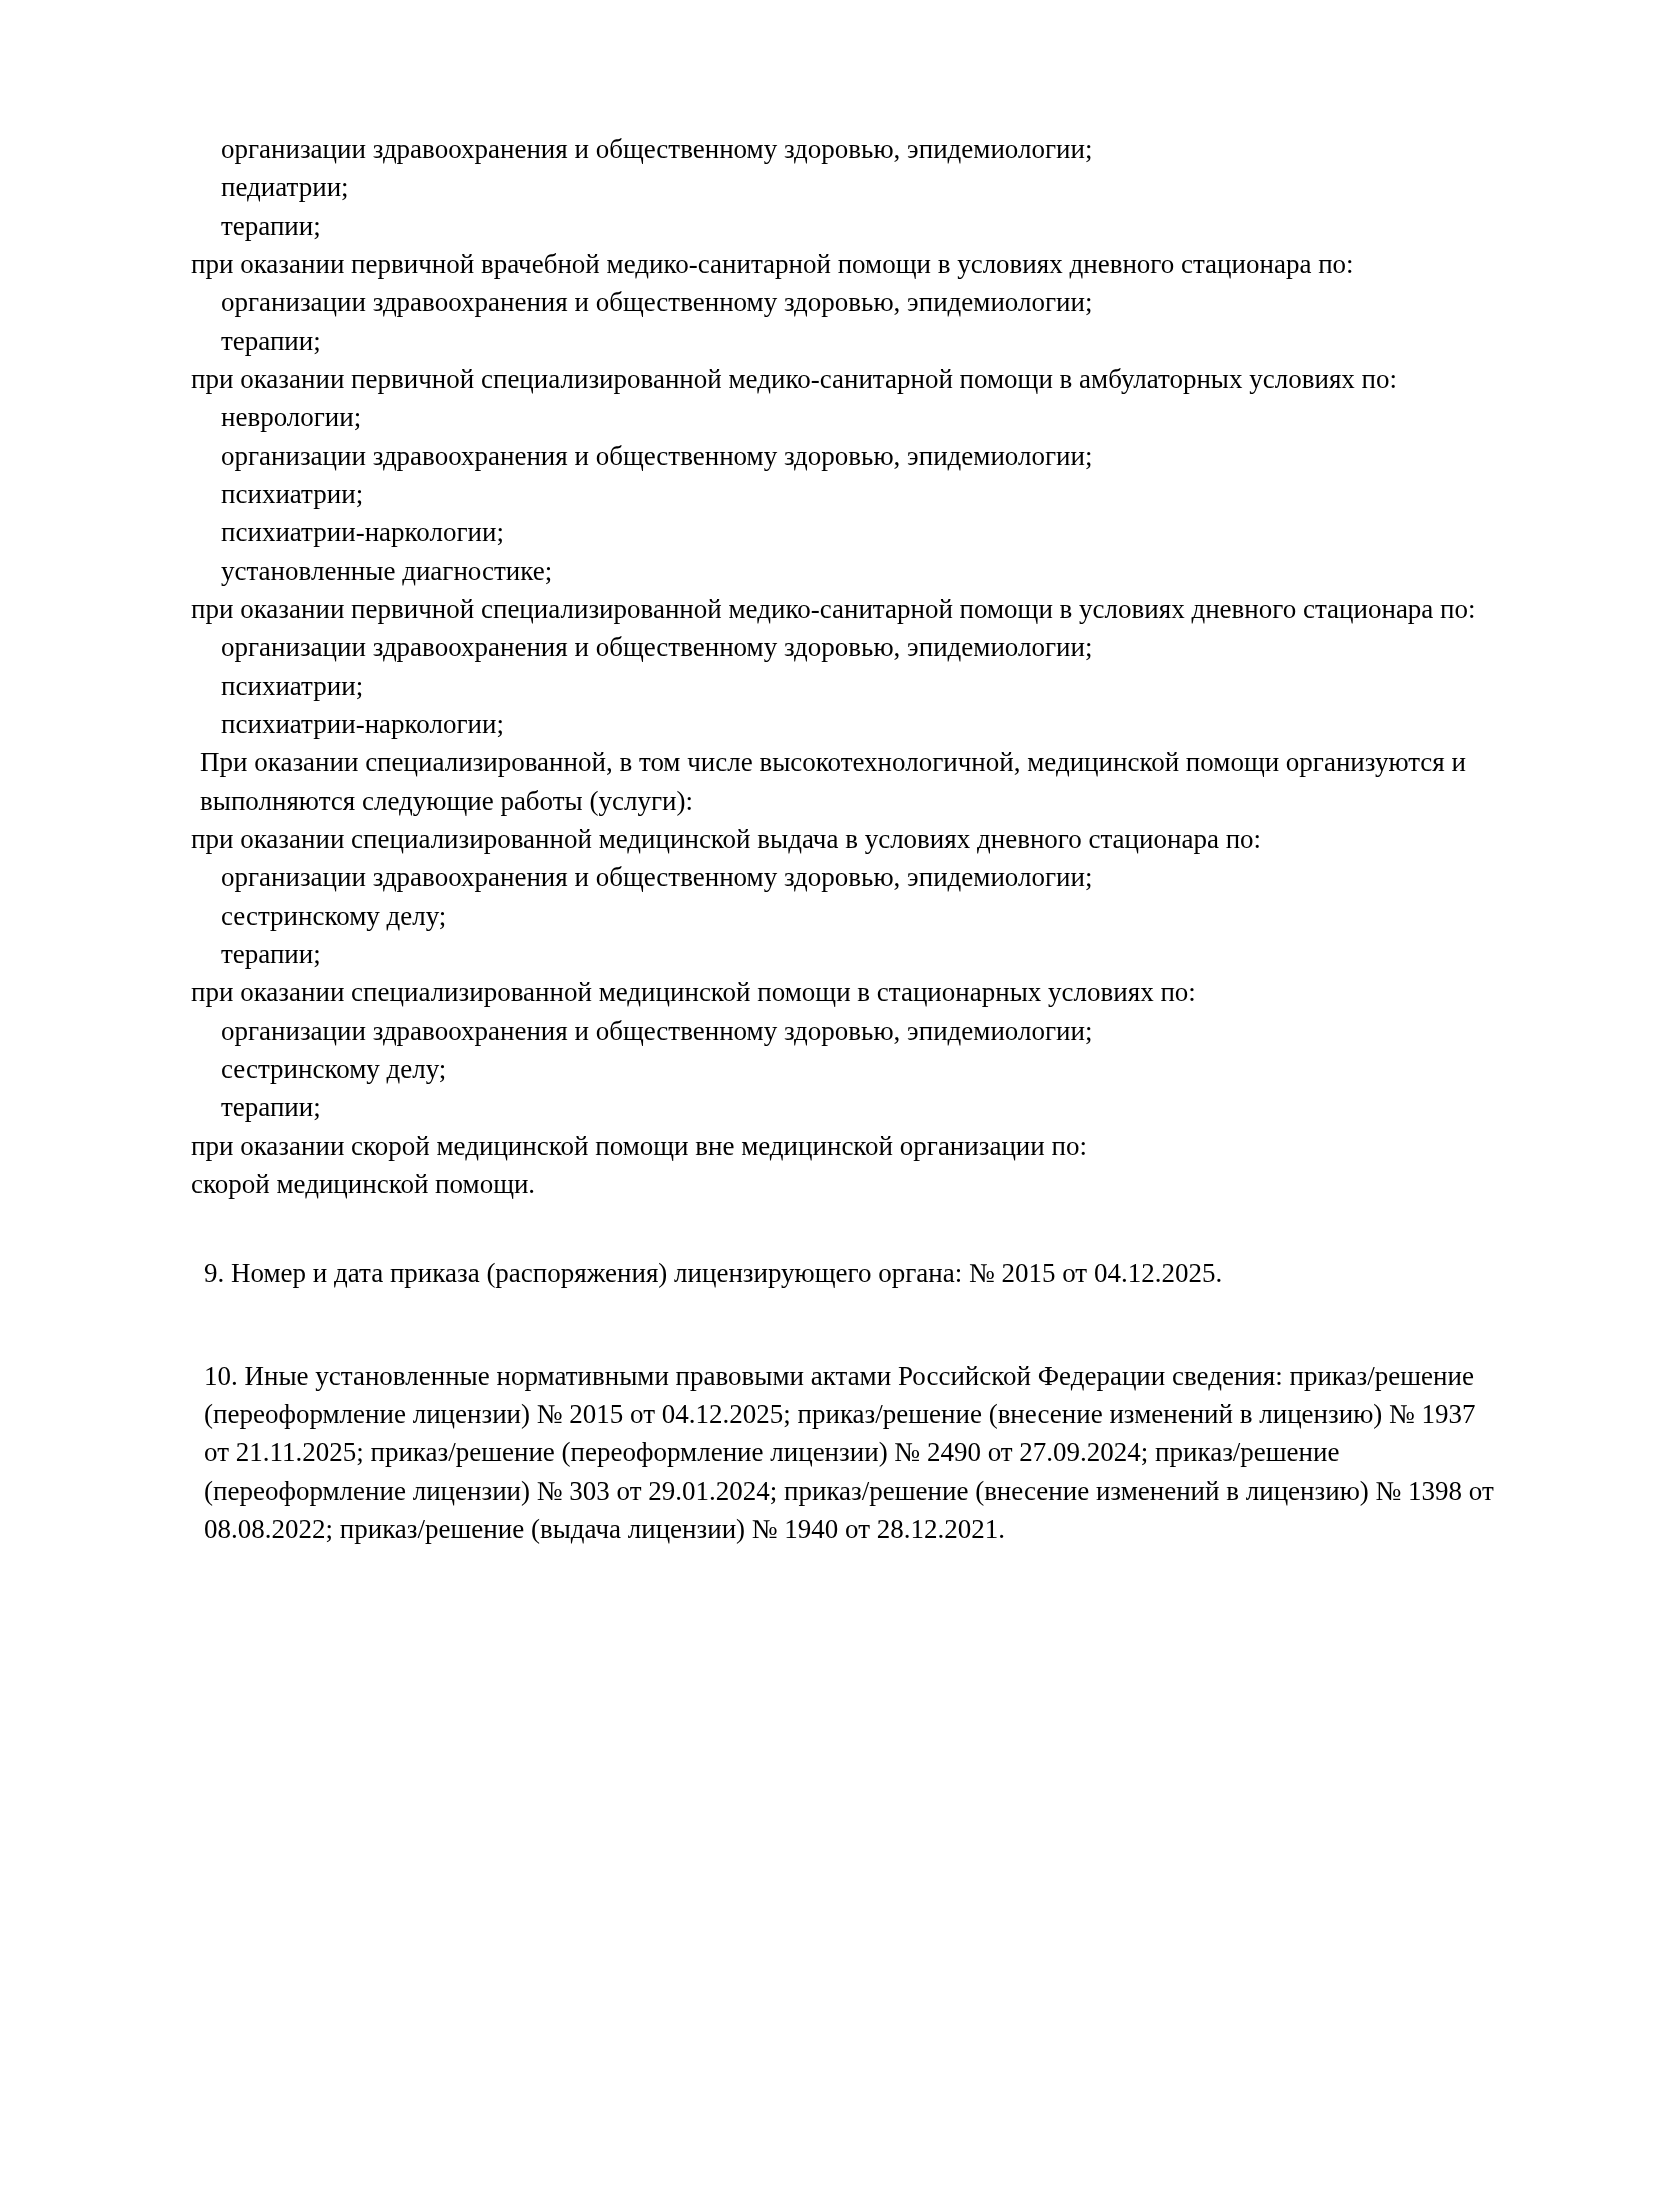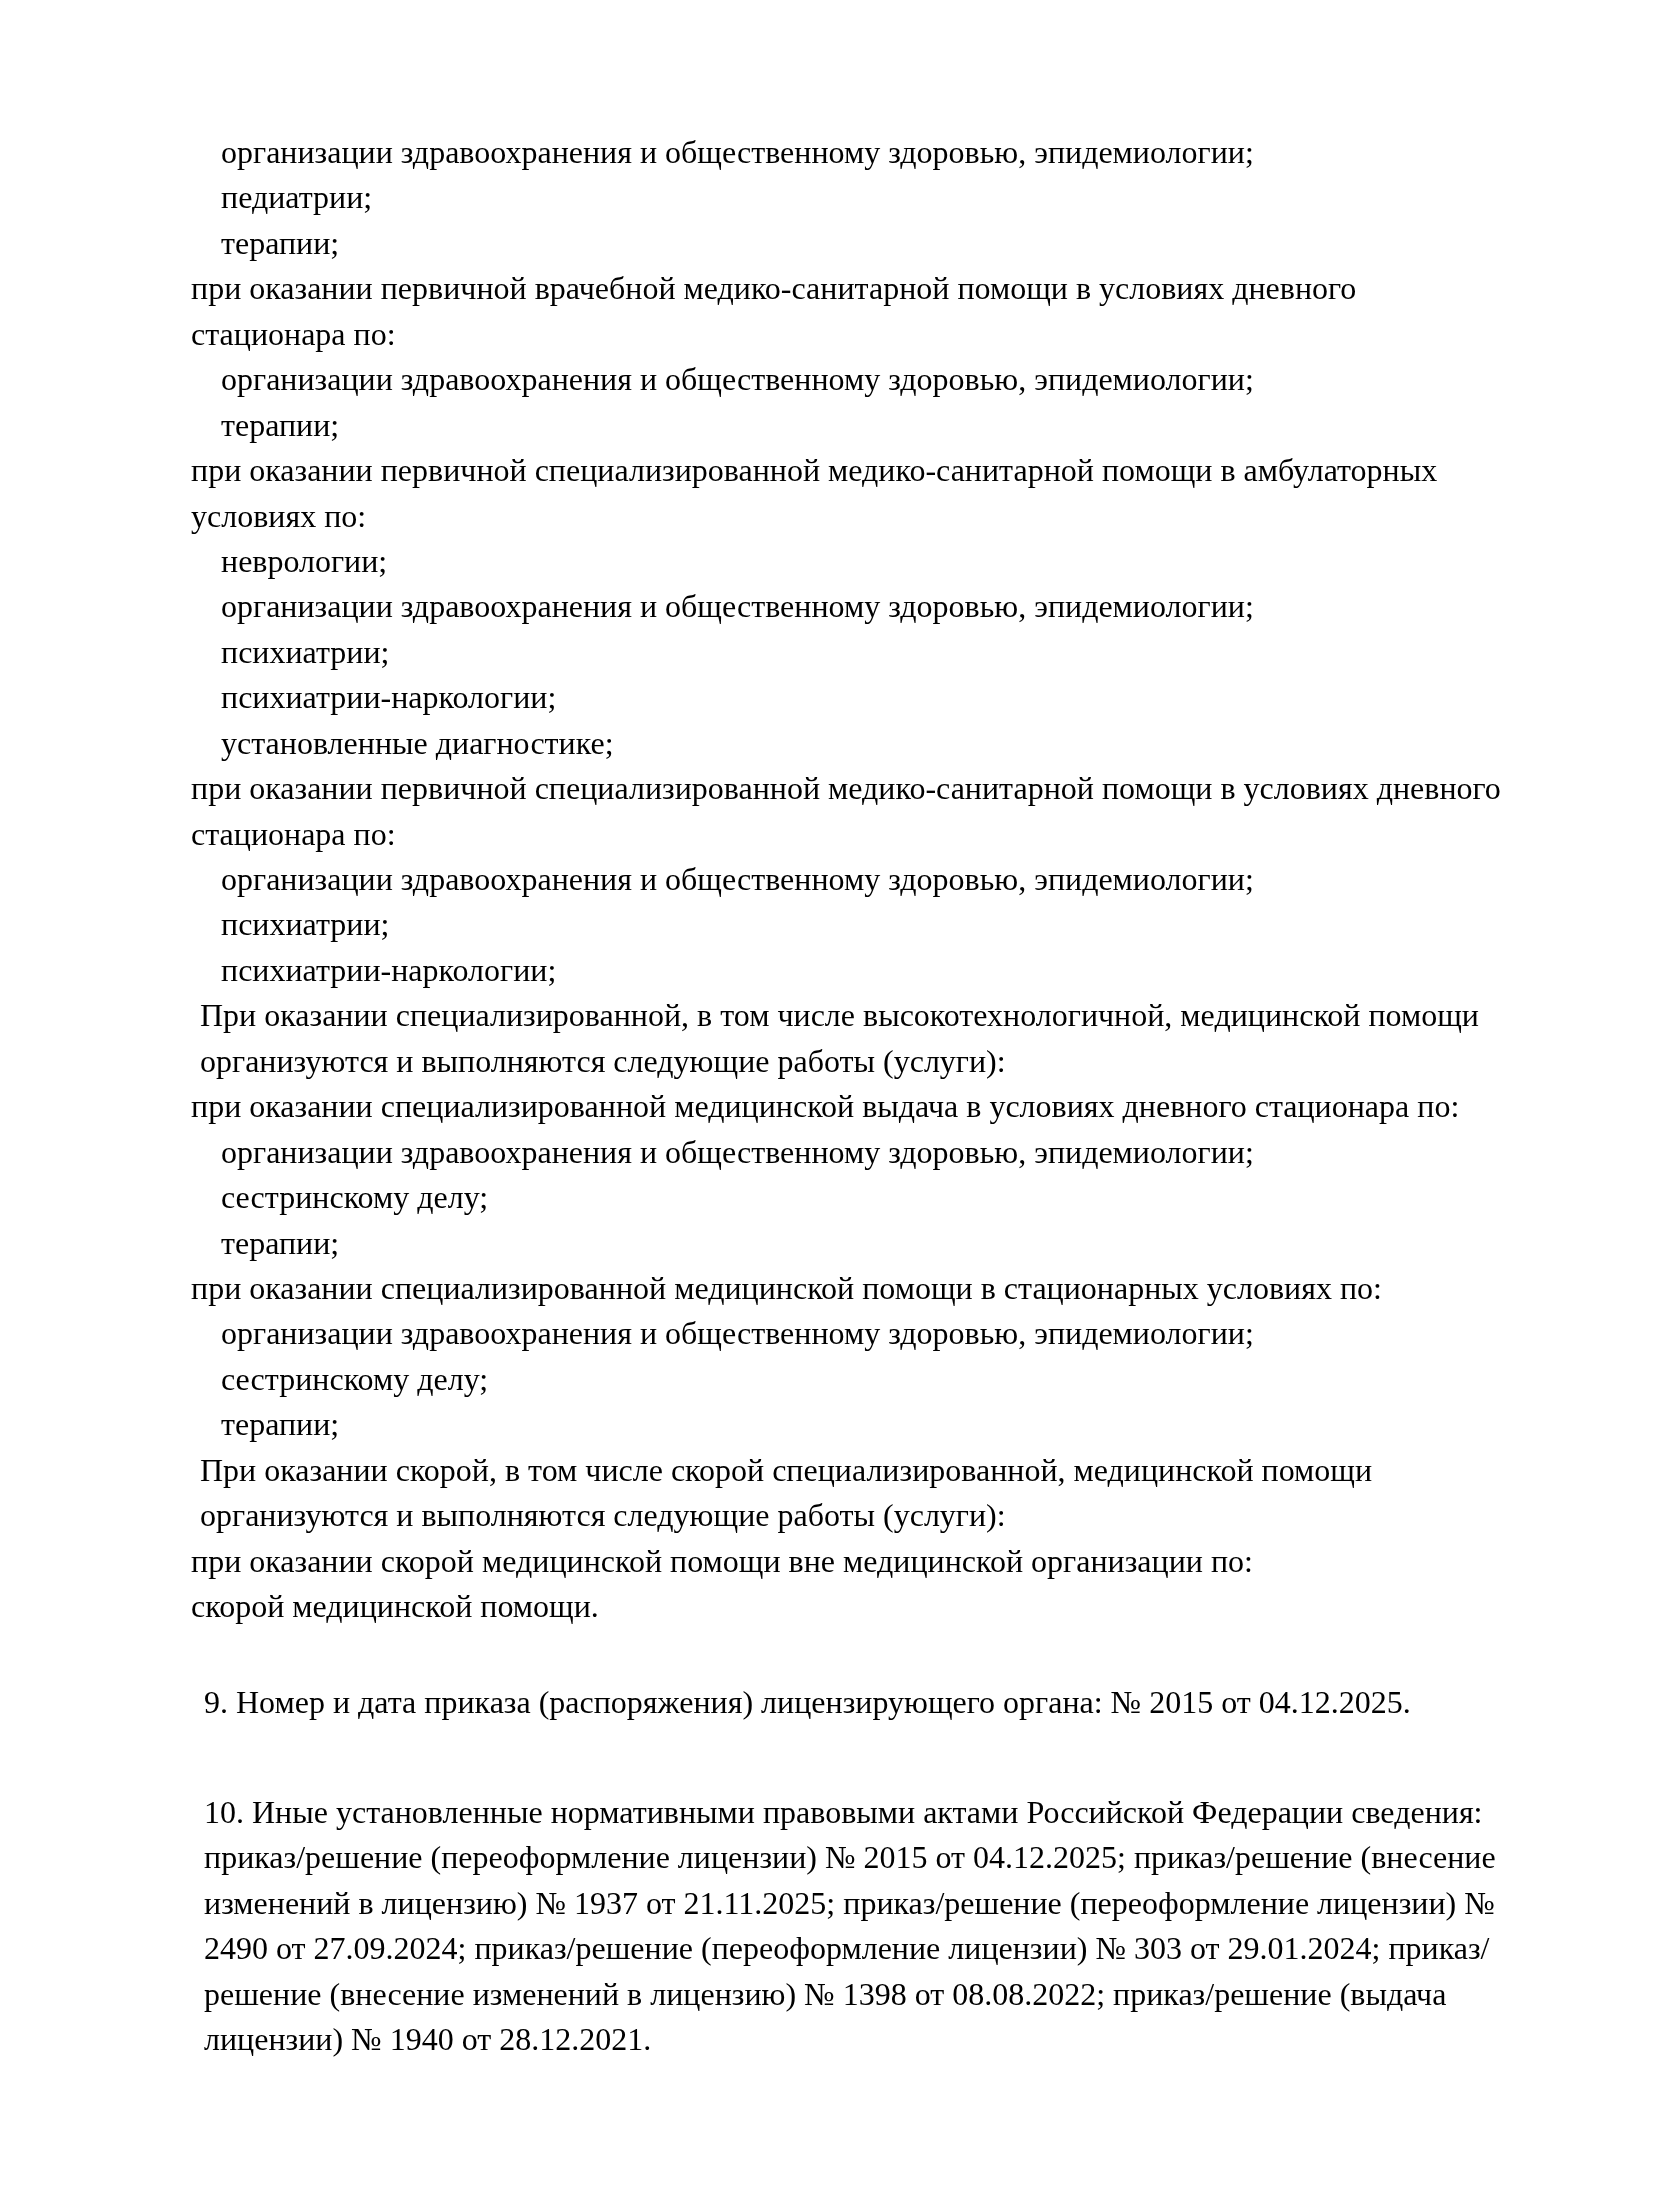--- a/index.html
+++ b/index.html
@@ -14,21 +14,21 @@
     color: #000000;
   }
   .page {
     position: relative;
     width: 1657px;
     height: 2205px;
     box-sizing: border-box;
     padding: 130px 144px 0 188px;
   }
   .doc-body {
-    font-size: 32px;
+    font-size: 27px;
     line-height: 1.42;
   }
   .line {
     white-space: pre-wrap;
   }
   
   .lvl0 { margin-left: 12px; }
   .lvl1 { margin-left: 3px; }
   .lvl2 { margin-left: 33px; }
 
@@ -69,21 +69,20 @@
       <div class="line lvl2">психиатрии-наркологии;</div>
       <div class="line lvl0">При оказании специализированной, в том числе высокотехнологичной, медицинской помощи организуются и выполняются следующие работы (услуги):</div>
       <div class="line lvl1">при оказании специализированной медицинской выдача в условиях дневного стационара по:</div>
       <div class="line lvl2">организации здравоохранения и общественному здоровью, эпидемиологии;</div>
       <div class="line lvl2">сестринскому делу;</div>
       <div class="line lvl2">терапии;</div>
       <div class="line lvl1">при оказании специализированной медицинской помощи в стационарных условиях по:</div>
       <div class="line lvl2">организации здравоохранения и общественному здоровью, эпидемиологии;</div>
       <div class="line lvl2">сестринскому делу;</div>
       <div class="line lvl2">терапии;</div>
-      <div class="line lvl0">При оказании скорой, в том числе скорой специализированной, медицинской помощи организуются и выполняются следующие работы (услуги):</div>
       <div class="line lvl1">при оказании скорой медицинской помощи вне медицинской организации по:</div>
       <div class="line lvl1">скорой медицинской помощи.</div>
     </div>
 
     <div class="gap-lg"></div>
 
     <div class="line lvl0 para">9. Номер и дата приказа (распоряжения) лицензирующего органа: № 2015 от 04.12.2025.</div>
 
     <div class="gap-md"></div>
 

